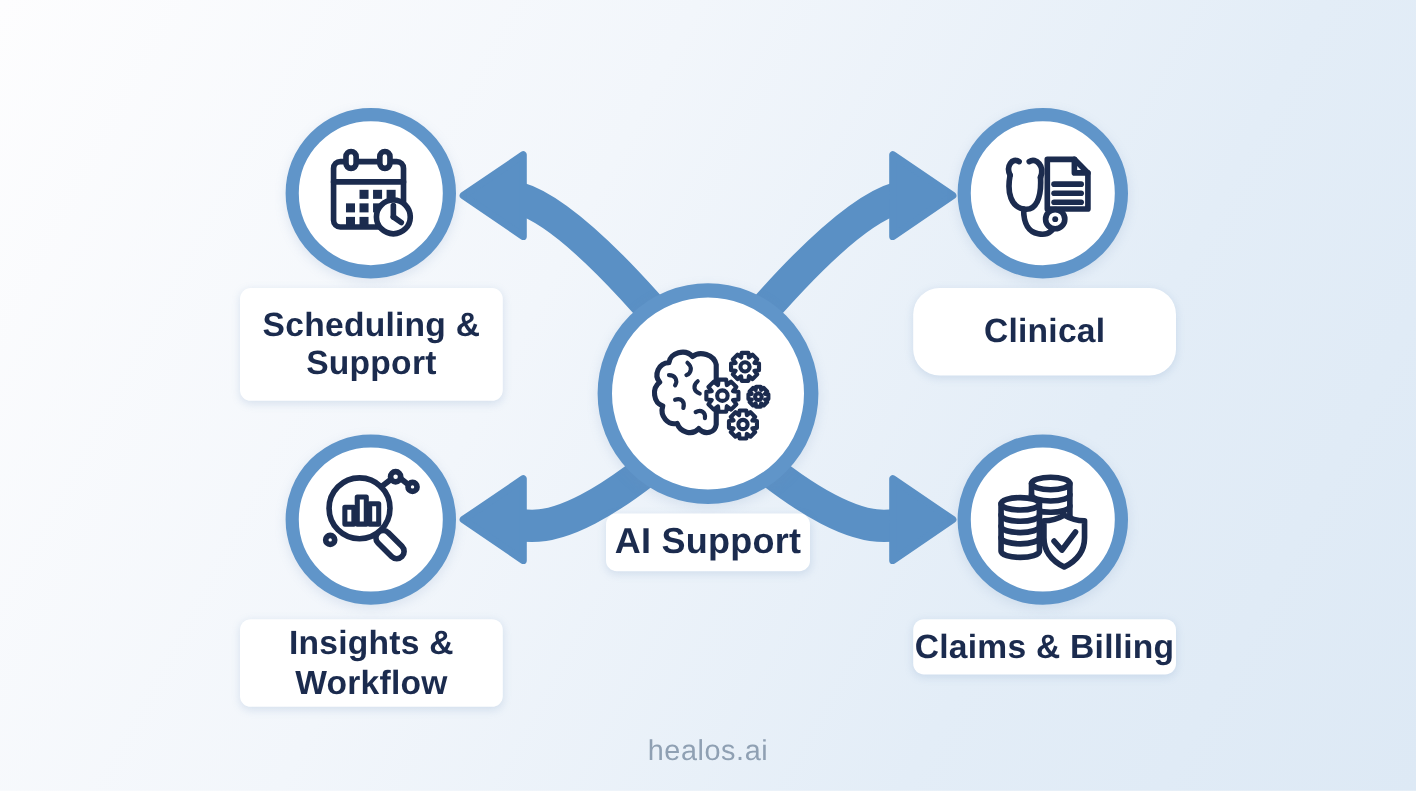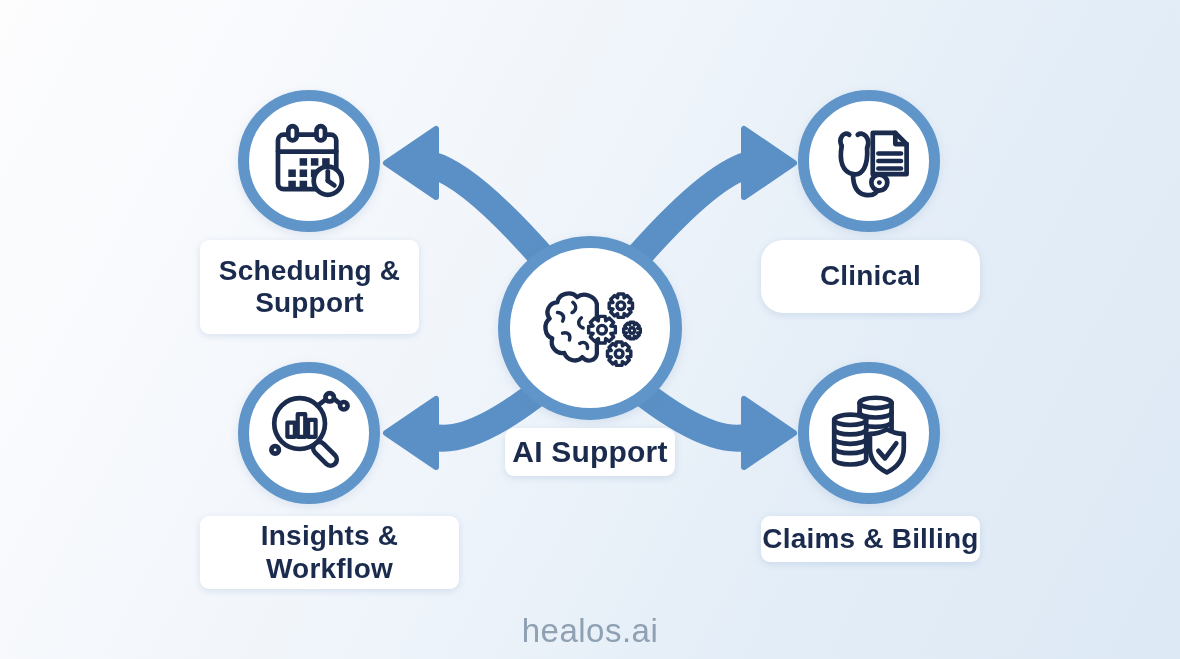--- a/index.html
+++ b/index.html
@@ -23,31 +23,31 @@
     position:absolute;z-index:3;
     background:#ffffff;border-radius:9px;
     box-shadow:0 2px 7px rgba(110,145,190,0.22);
     display:flex;flex-direction:column;align-items:center;justify-content:center;
     color:#1b2b4e;font-weight:bold;text-align:center;
     font-size:28px;line-height:1.16;letter-spacing:0.2px;
   }
   .label-line:empty{display:none;}
   .label-scheduling{left:200px;top:240px;width:219px;height:94px;}
   .label-clinical{left:761px;top:240px;width:219px;height:73px;border-radius:22px;}
-  .label-insights{left:200px;top:516px;width:259px;height:73px;text-align:right;}
+  .label-insights{left:200px;top:516px;width:219px;height:73px;text-align:right;}
   .label-claims{left:761px;top:516px;width:219px;height:46px;}
   .label-center{left:505px;top:428px;width:170px;height:48px;font-size:30px;}
   .pos-top-left{left:238px;top:90px;}
   .pos-top-right{left:798px;top:90px;}
   .pos-bottom-left{left:238px;top:362px;}
   .pos-bottom-right{left:798px;top:362px;}
   .pos-center{left:498px;top:236px;}
   .brand{
     position:absolute;z-index:3;left:0;right:0;top:612px;
-    text-align:center;color:#8fa0b3;font-size:33px;letter-spacing:0.5px;
+    text-align:center;color:#8fa0b3;font-size:24px;letter-spacing:0.5px;
   }
   .icon-corner{width:94px;height:94px;}
   .icon-center{width:120px;height:120px;}
 </style>
 </head>
 <body>
 
 <div class="stage">
 
   <svg class="arrow-layer" width="1180" height="659" viewBox="0 0 1180 659">

